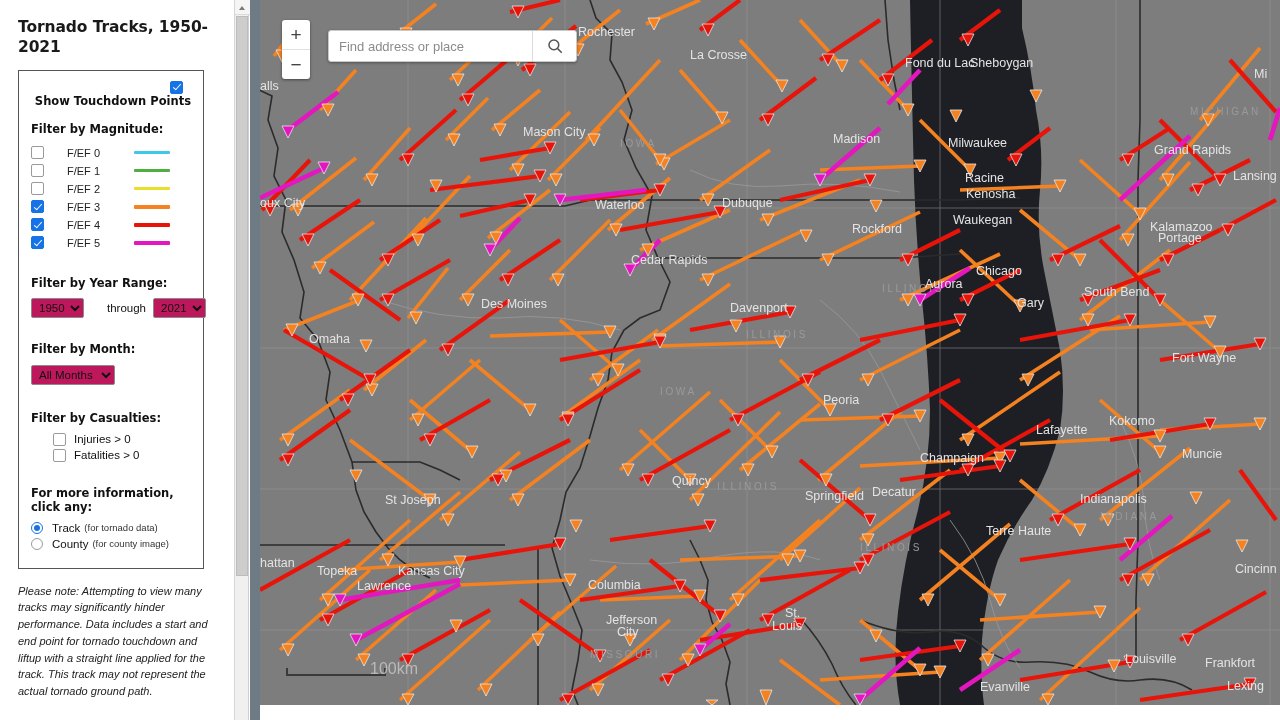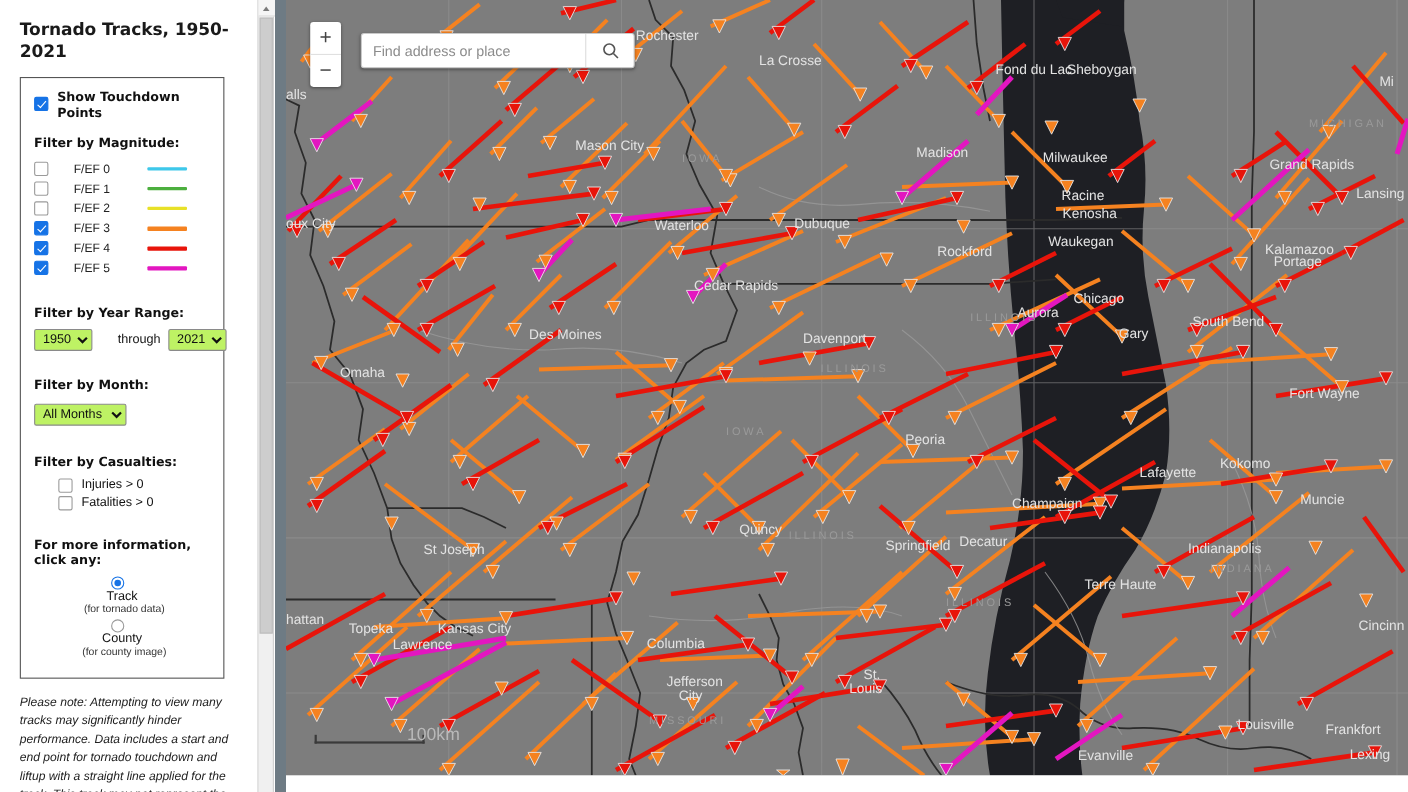--- a/index.html
+++ b/index.html
@@ -29,22 +29,23 @@
   #filter-box {
     margin: 0 14px 0 18px;
     border: 1px solid #555;
     background: #fff;
     padding: 10px 0 14px 0;
     width: 186px;
     box-sizing: border-box;
   }
   .fb-pad { padding: 0 12px; }
   .row-check {
-    display: flex; align-items: center;
+    display: flex; align-items: flex-end;
     margin-bottom: 2px;
+    flex-direction: column;
   }
   .cbx {
     width: 13px; height: 13px;
     border: 1px solid #9a9a9a;
     background: #fff;
     border-radius: 2px;
     box-sizing: border-box;
     margin-right: 8px;
     flex: none;
     position: relative;
@@ -76,21 +77,21 @@
     font-size: 11px; color: #222; width: 52px;
     font-family: "Liberation Sans", sans-serif;
   }
   .mag-swatch { width: 36px; height: 4px; border-radius: 1px; }
   .mag-swatch.thin { height: 3px; }
 
   select.ui-select {
     font-family: "Liberation Sans", sans-serif;
     font-size: 11.5px;
     color: #111;
-    background: #bef264;
+    background: #be185d;
     border: 1px solid #8a8a8a;
     border-radius: 2px;
     padding: 1px 2px 1px 3px;
     height: 20px;
     box-sizing: border-box;
   }
   .through-txt {
     font-size: 11.5px; color: #111; margin: 0 7px;
     font-family: "Liberation Sans", sans-serif;
     padding-left: 16px;
@@ -103,21 +104,21 @@
   .radio {
     width: 12px; height: 12px; border-radius: 50%;
     border: 1px solid #9a9a9a; background: #fff;
     margin-right: 9px; flex: none; position: relative; box-sizing: border-box;
   }
   .radio.sel { border: 1px solid #1673e6; }
   .radio.sel::after {
     content: ""; position: absolute; left: 2px; top: 2px;
     width: 6px; height: 6px; border-radius: 50%; background: #1673e6;
   }
-  .radio-row { display: flex; align-items: center; margin-bottom: 4px; flex-direction: column; }
+  .radio-row { display: flex; align-items: flex-start; margin-bottom: 4px; }
   .radio-main { font-size: 11.5px; color: #111; font-family: "Liberation Sans", sans-serif; }
   .radio-sub { font-size: 9.5px; color: #333; margin-left: 4px; font-family: "Liberation Sans", sans-serif; }
 
   #note {
     margin: 14px 20px 0 18px;
     font-size: 11px;
     font-style: italic;
     color: #222;
     line-height: 1.52;
     font-family: "Liberation Sans", sans-serif;

